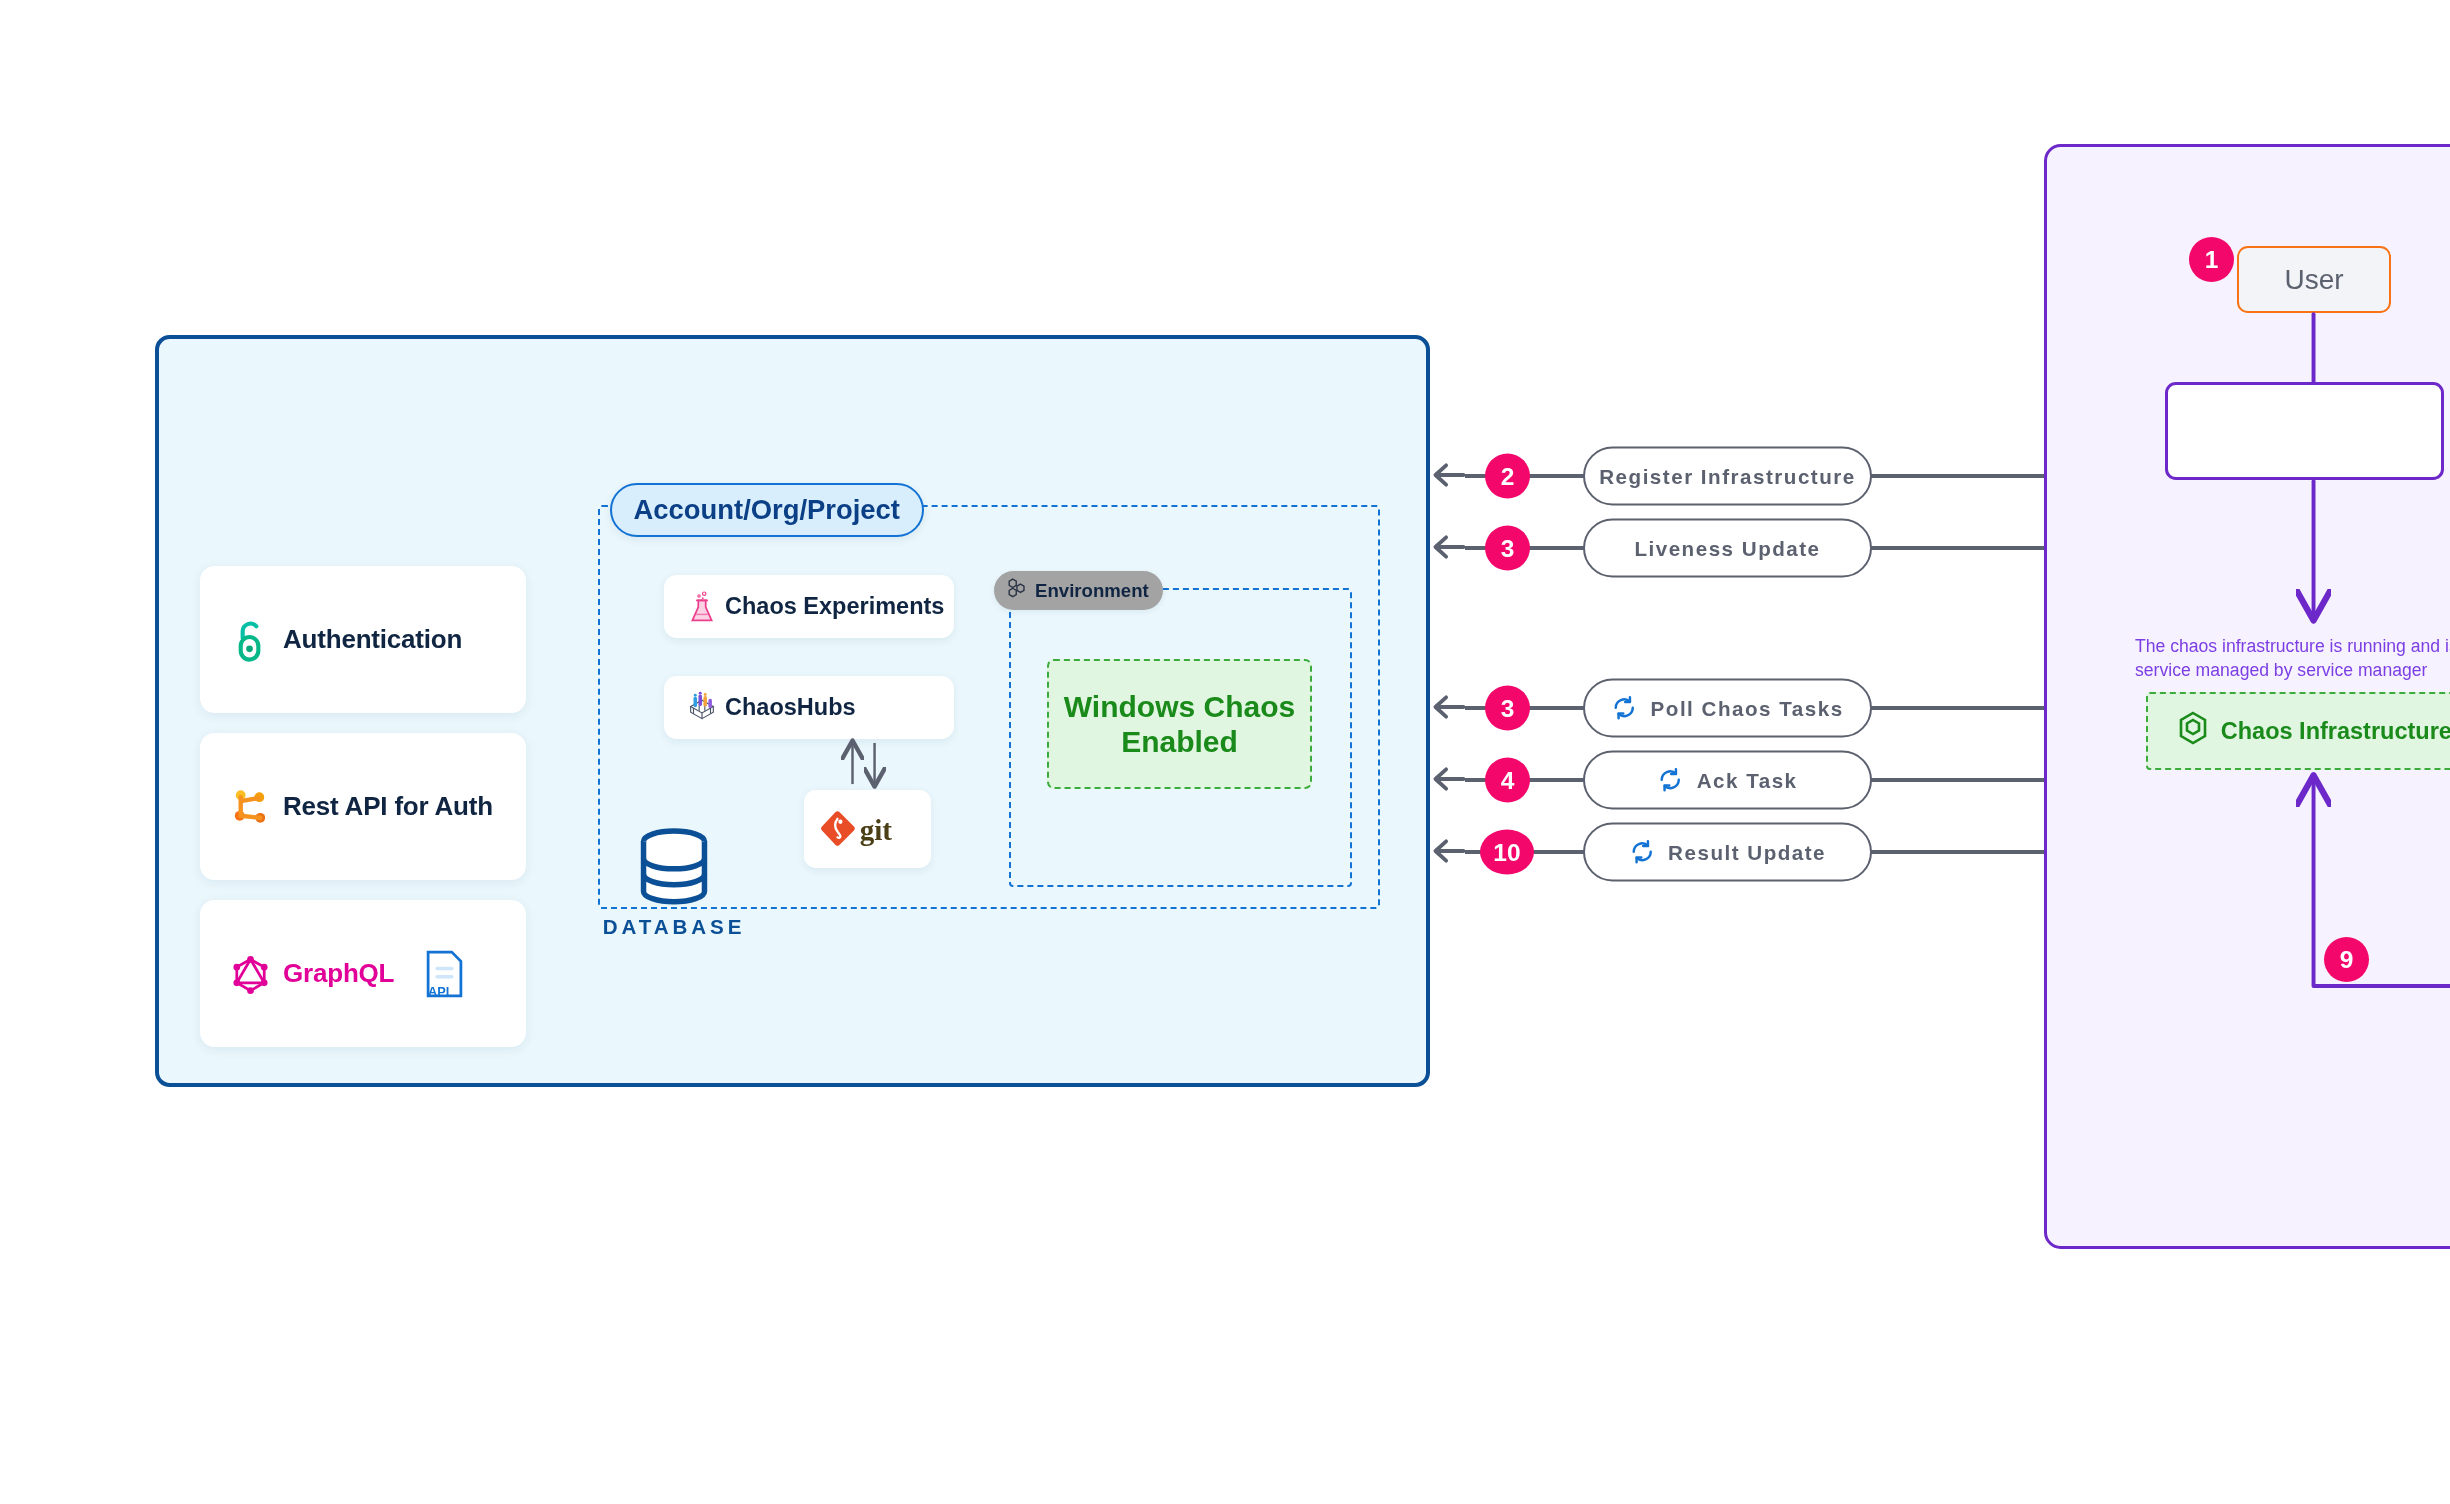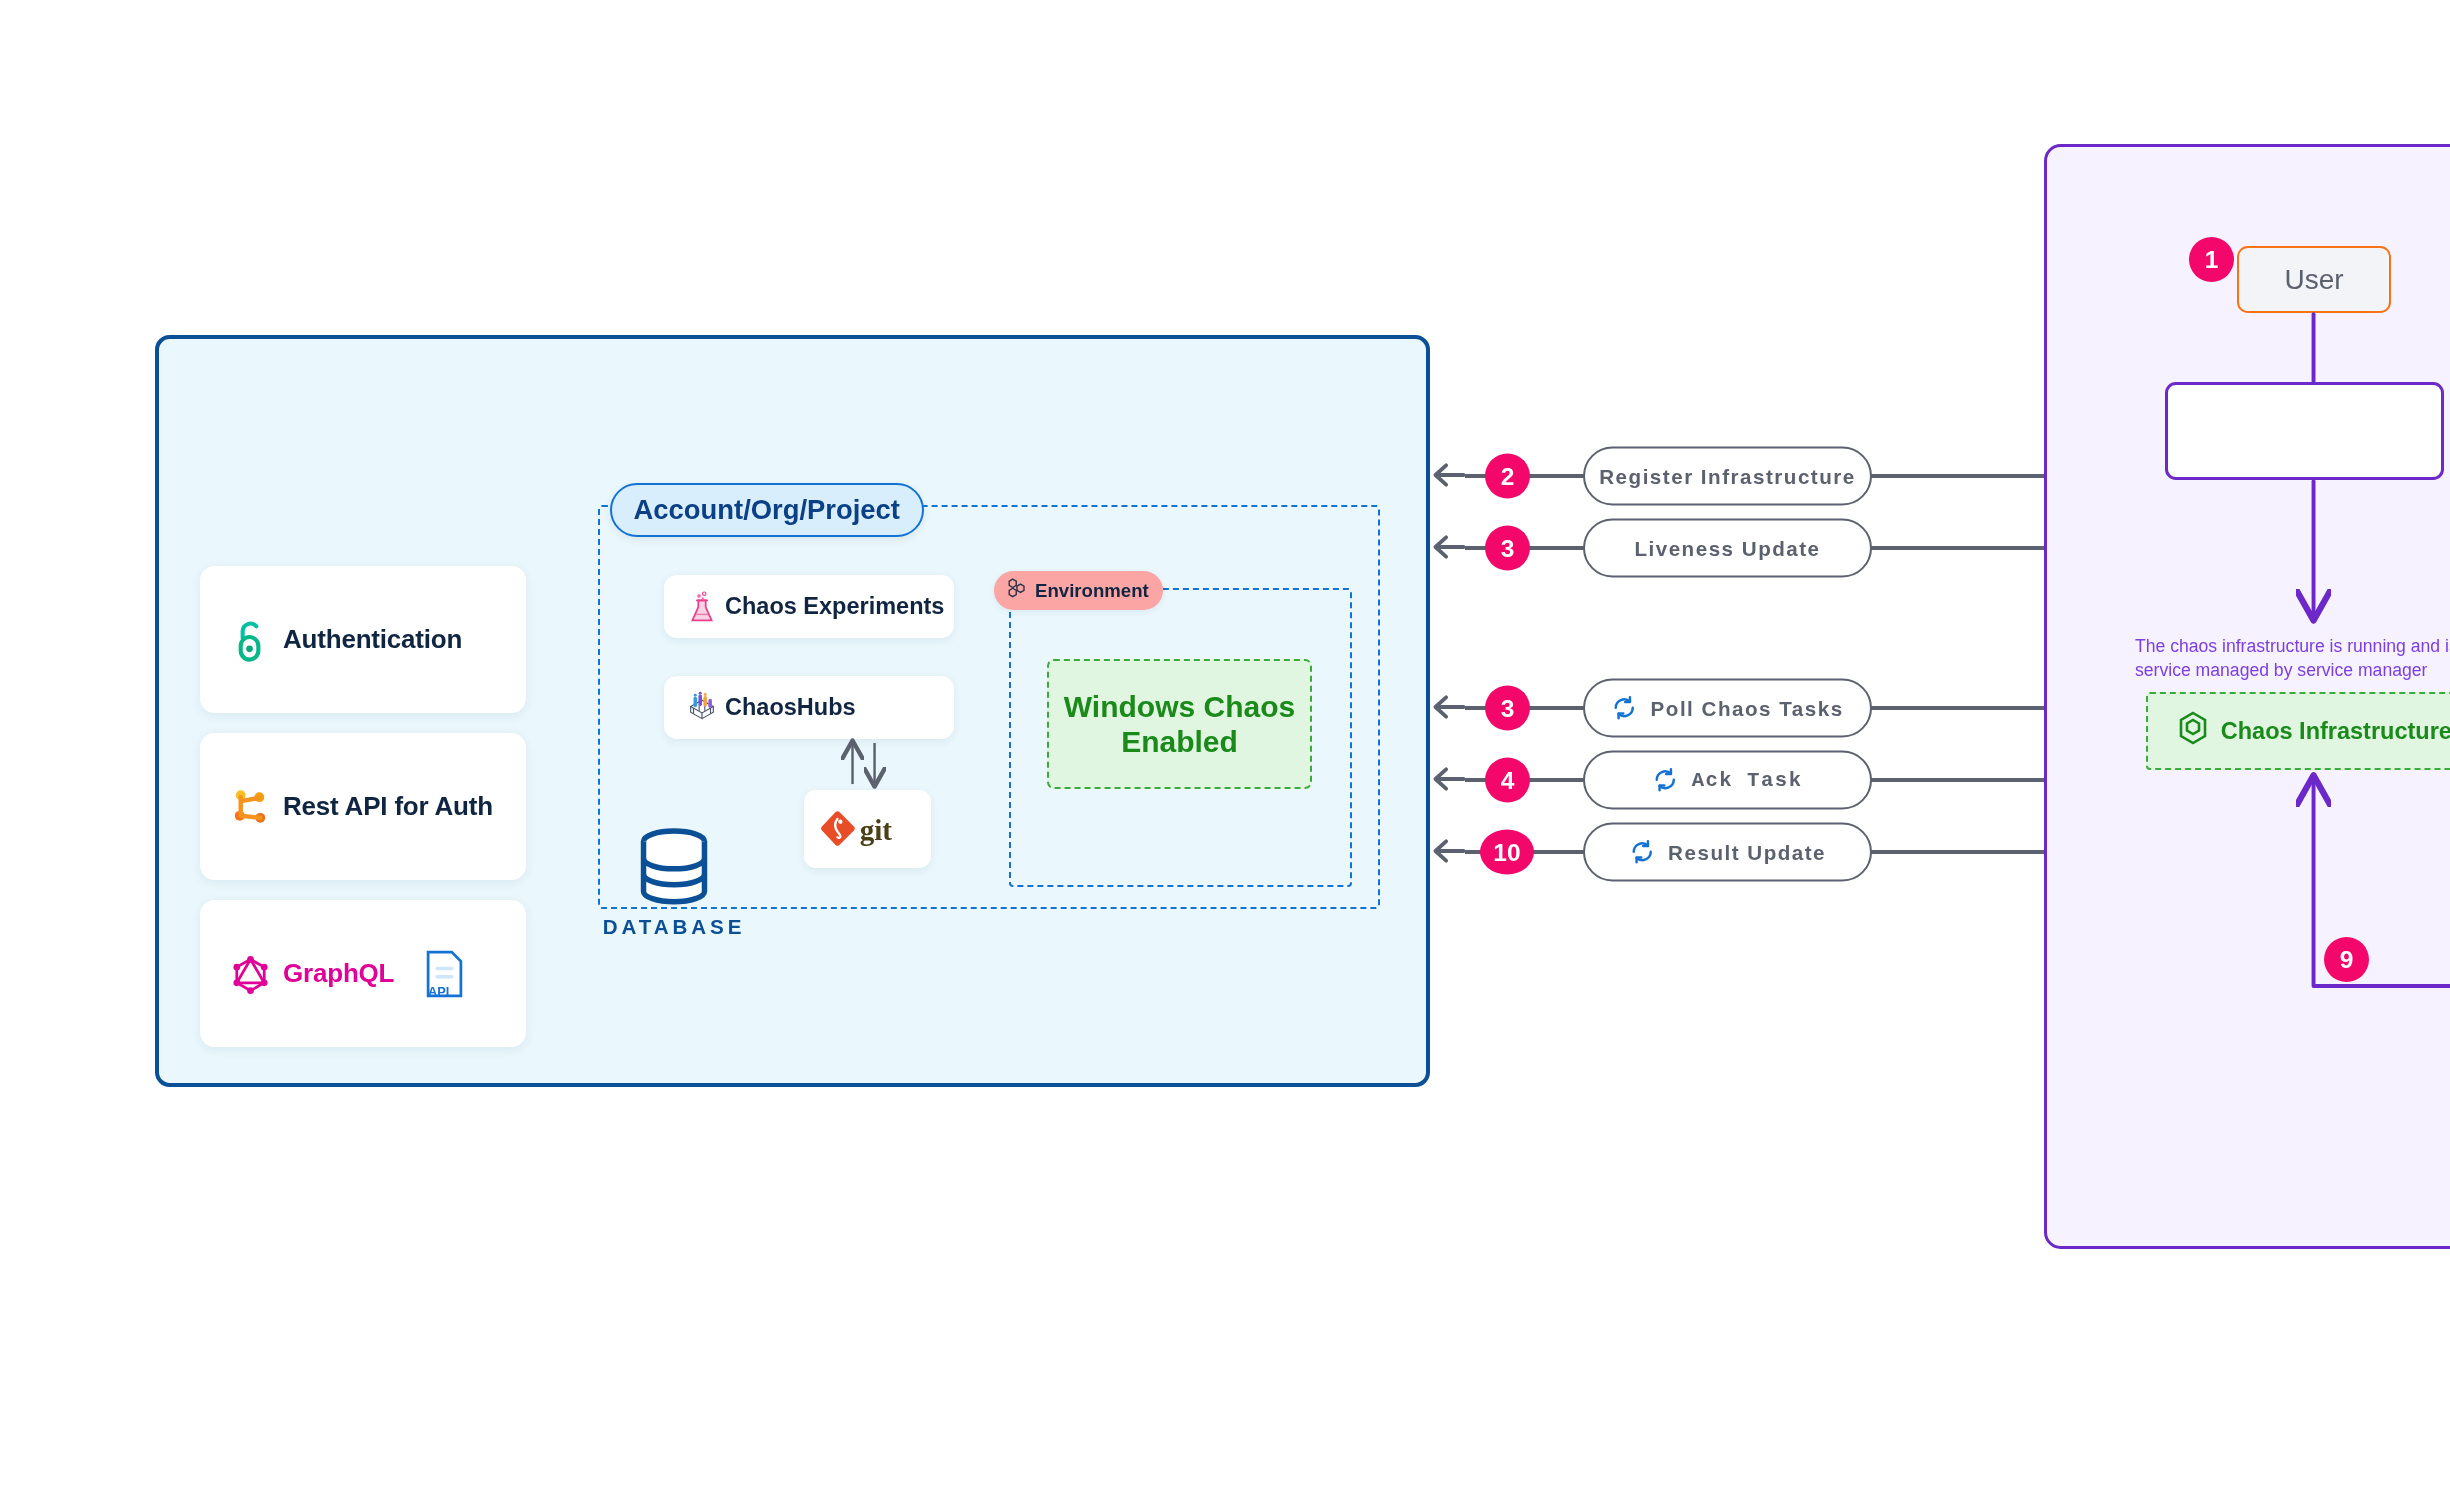--- a/index.html
+++ b/index.html
@@ -73,21 +73,21 @@
     display:flex; align-items:center; justify-content:center;
   }
 
   
   #env-dashed {
     left: 1009px; top: 588px; width: 343px; height: 299px;
     border: 2.5px dashed #1273d4; border-radius: 3.9px;
   }
   #env-pill {
     left: 994px; top: 571px;
-    background: #fca5a5; border-radius: 24.5px;
+    background: #a3a3a3; border-radius: 24.5px;
     padding: 5.9px 14.7px 5.9px 10.8px;
     display: flex; align-items: center; gap: 7.8px;
     font-size: 18.6px; font-weight: 700; color: #102542;
     box-shadow: 0 2px 6.9px rgba(20,40,80,.07);
     white-space: nowrap;
   }
   #win-chaos {
     left: 1047px; top: 659px; width: 265px; height: 130px;
     background: #e1f6e0;
     border: 2px dashed #3bab3b;
@@ -340,21 +340,21 @@
       <svg width="34" height="29" viewBox="0 0 34 30">
           <path d="M32 15 H4 M14 5 L3 15 L14 25" fill="none" stroke="#5c6170" stroke-width="4" stroke-linecap="round" stroke-linejoin="round"></path>
         </svg>
     </span>
   </div>
 
   <div class="conn-row abs" style="left:0; top:778px; width:3778px;">
     <div class="conn-line" style="left:1465px; width:123px;"></div>
     <div class="conn-line" style="left:1579px; width:490px;"></div>
     <div class="badge" style="left:1485px;">4</div>
-    <div class="conn-pill" style="left:1583px; width:289px;font-family:Liberation Mono, monospace;">
+    <div class="conn-pill" style="left:1583px; width:289px;">
       <span>
         <svg width="26.5" height="26.5" viewBox="0 0 28 28">
             <path d="M5 14 a9 9 0 0 1 15 -6.5" fill="none" stroke="#1273d4" stroke-width="2.6" stroke-linecap="round"></path>
             <path d="M23 14 a9 9 0 0 1 -15 6.5" fill="none" stroke="#1273d4" stroke-width="2.6" stroke-linecap="round"></path>
             <path d="M20 3 v5 h-5" fill="none" stroke="#1273d4" stroke-width="2.6" stroke-linecap="round" stroke-linejoin="round"></path>
             <path d="M8 25 v-5 h5" fill="none" stroke="#1273d4" stroke-width="2.6" stroke-linecap="round" stroke-linejoin="round"></path>
           </svg>
       </span>
       <span class="cp-label">Ack Task</span>
     </div>

